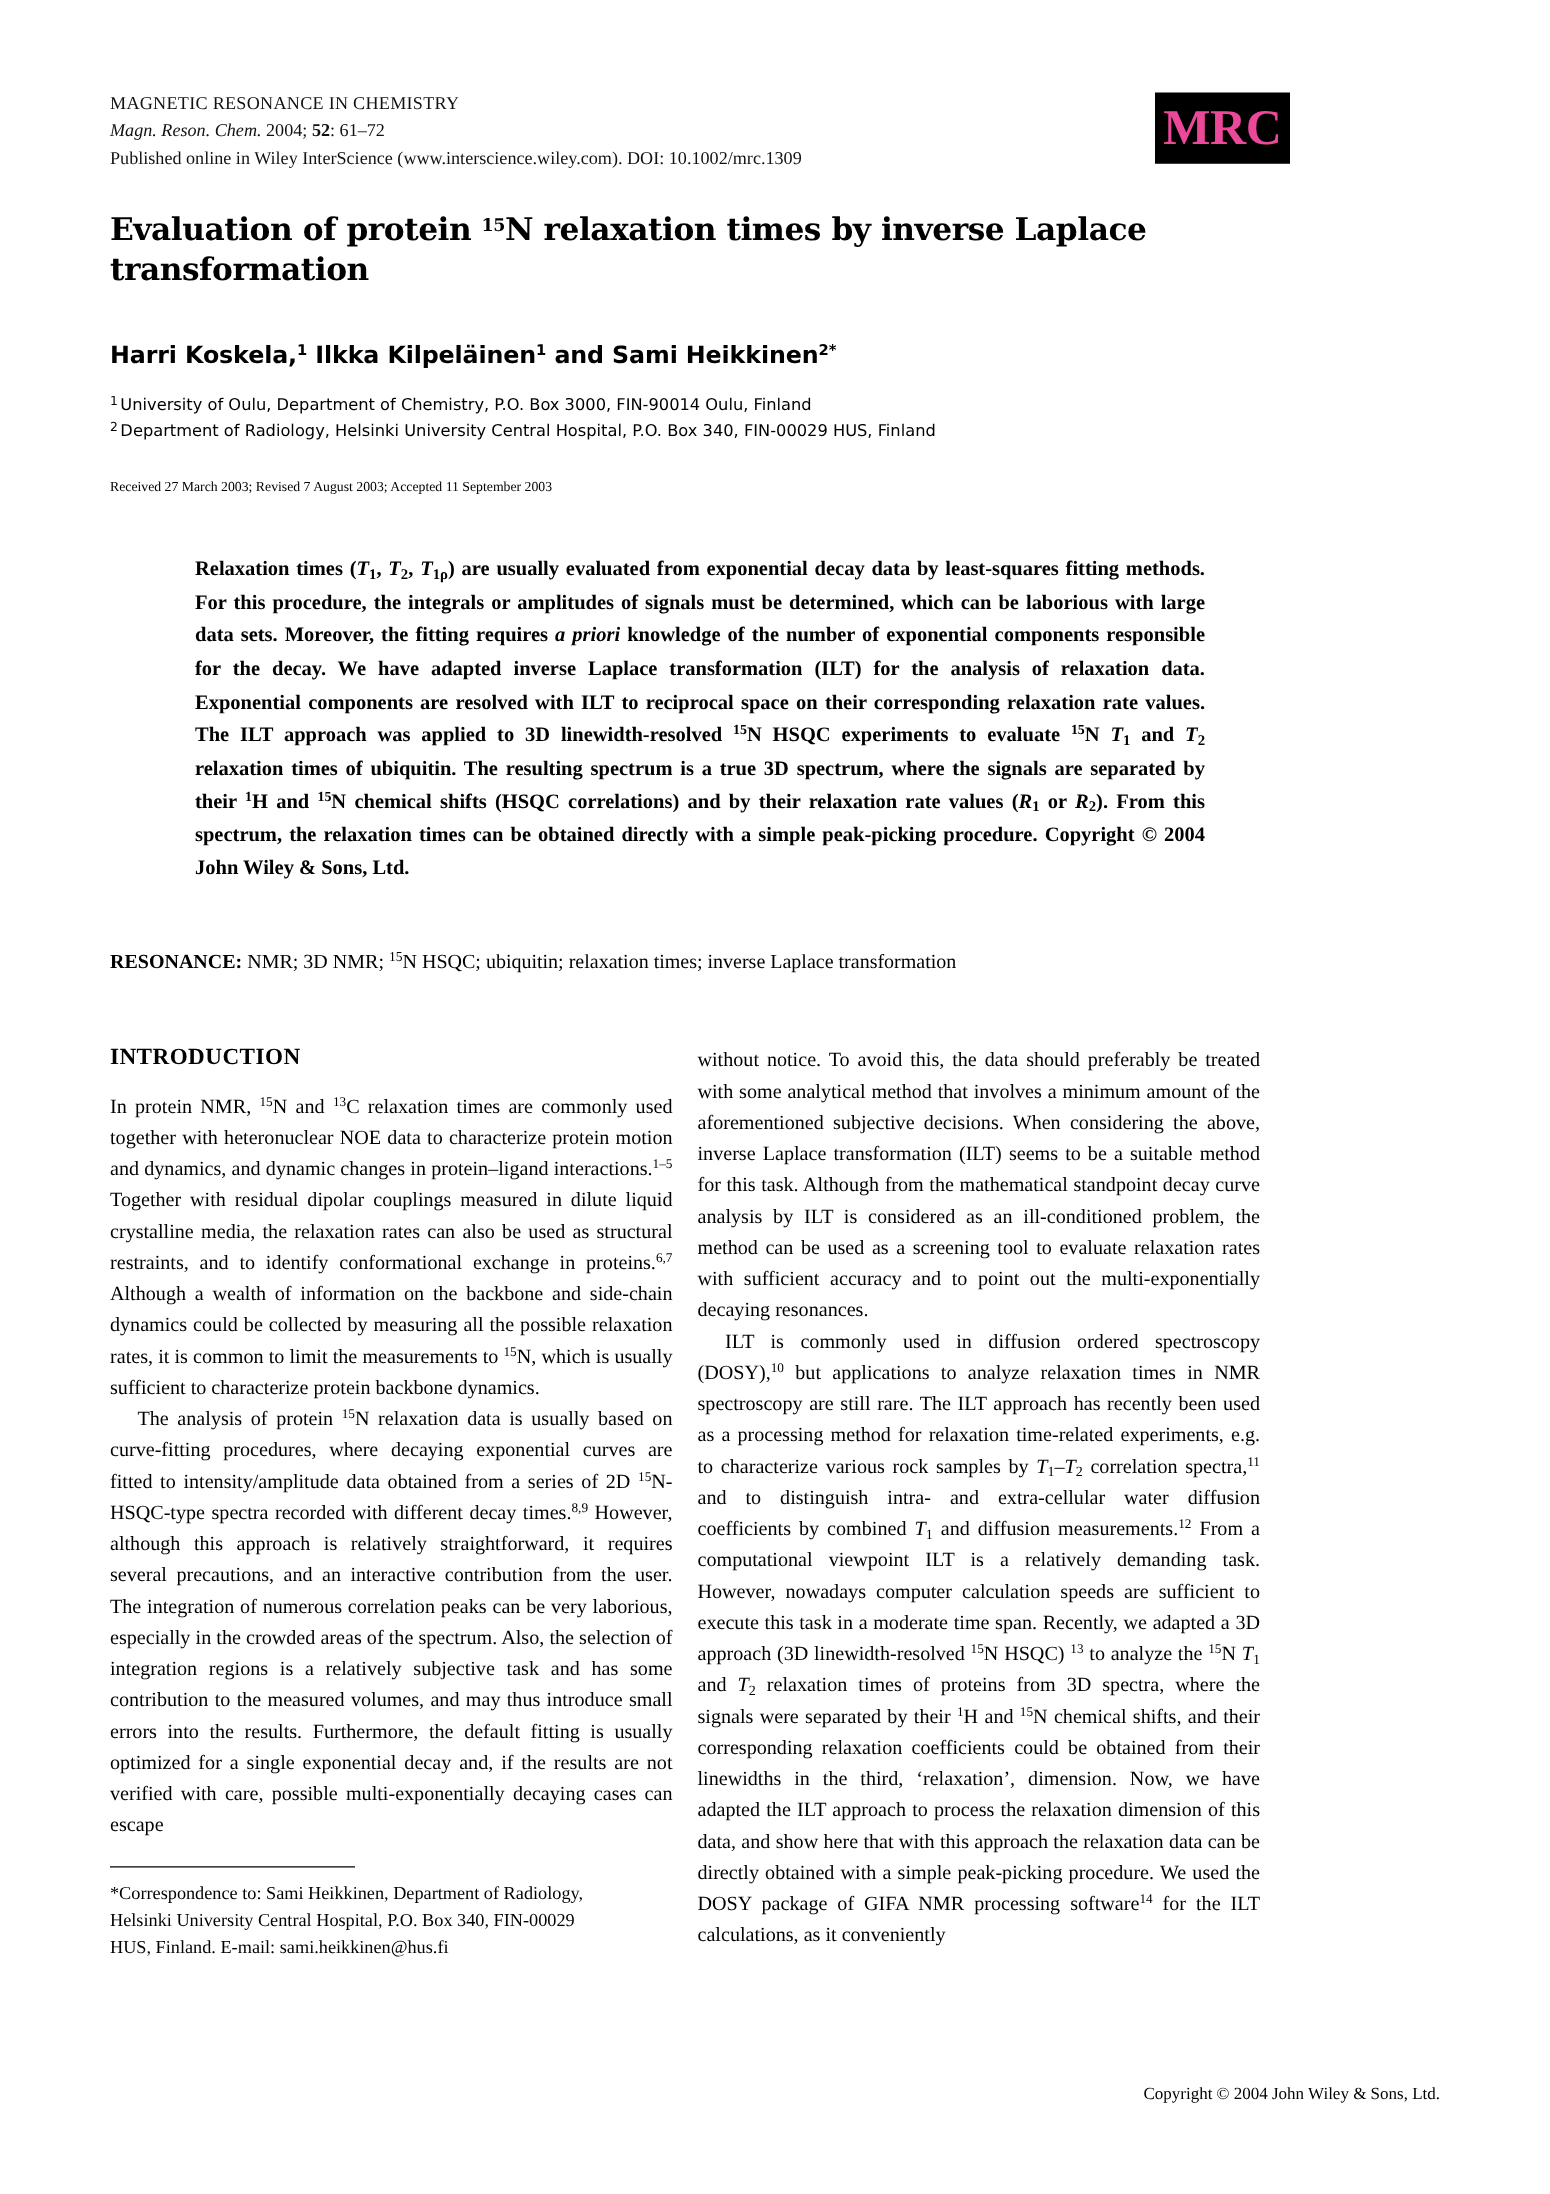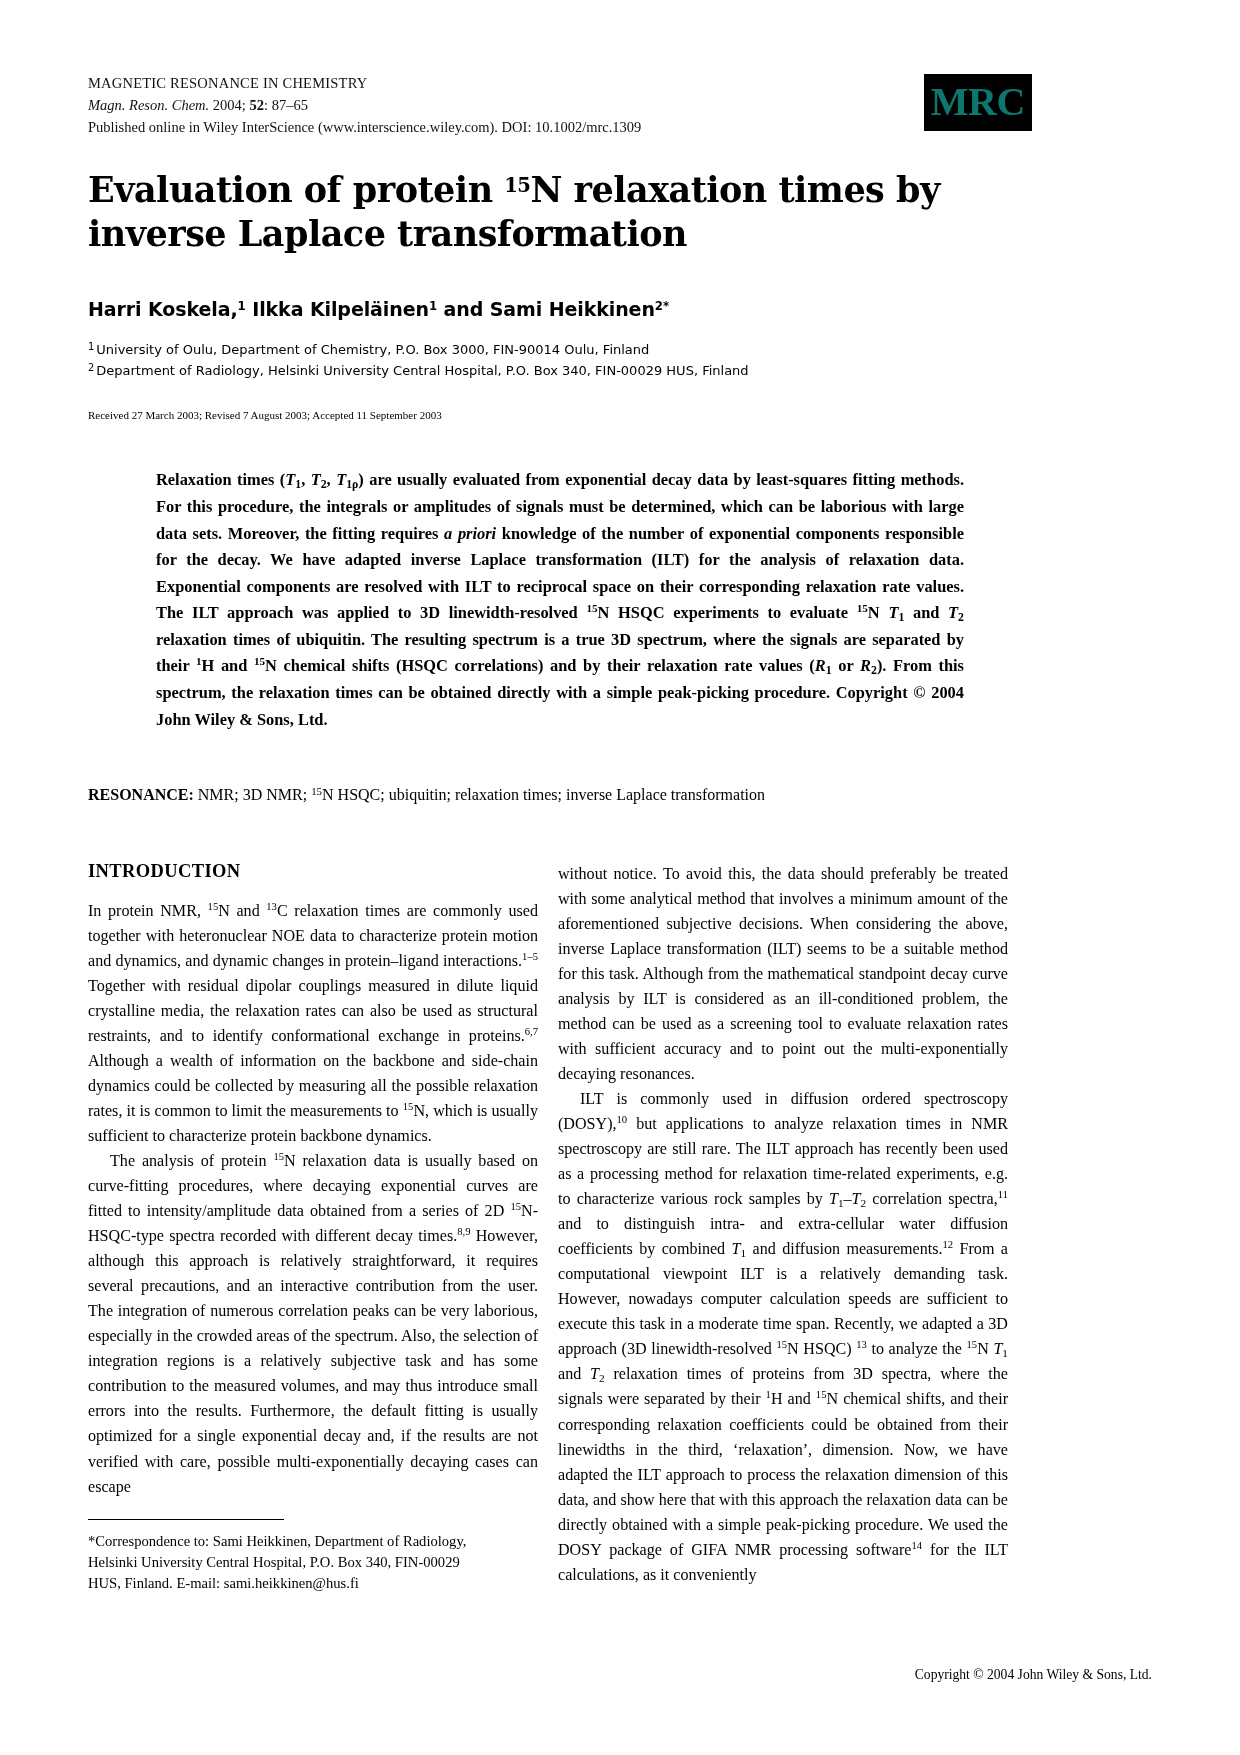--- a/index.html
+++ b/index.html
@@ -46,36 +46,36 @@
     letter-spacing: 0.015em;
   }
   .issue-line i { font-style: italic; }
   .issue-line b { font-weight: bold; }
 
   .mrc-logo {
     position: absolute;
     right: 0;
     top: 2px;
     background: #000000;
-    color: #0f766e;
+    color: #ec4899;
     font-family: "Liberation Serif", "DejaVu Serif", serif;
     font-weight: bold;
     font-size: 40px;
     line-height: 1;
     letter-spacing: -0.01em;
     padding: 8px 7px 9px 7px;
     display: inline-block;
   }
 
   
   .article-title {
     margin-top: 30px;
     font-family: "DejaVu Serif", "Liberation Serif", serif;
     font-weight: bold;
-    font-size: 35px;
+    font-size: 25px;
     line-height: 1.26;
     letter-spacing: -0.015em;
     max-width: 930px;
   }
   .article-title sup {
     font-size: 0.56em;
     vertical-align: 0.52em;
     line-height: 0;
   }
 
@@ -212,21 +212,21 @@
 </style>
 </head>
 <body>
 
 <div class="page">
   <div class="content">
 
     <div class="masthead">
       <div class="masthead-lines">
         <div class="journal-name">MAGNETIC RESONANCE IN CHEMISTRY</div>
-        <div class="issue-line"><i>Magn. Reson. Chem.</i><span> 2004; </span><b>52</b><span>: 87–65</span></div>
+        <div class="issue-line"><i>Magn. Reson. Chem.</i><span> 2004; </span><b>52</b><span>: 61–72</span></div>
         <div class="published-online">Published online in Wiley InterScience (www.interscience.wiley.com). DOI: 10.1002/mrc.1309</div>
       </div>
       <div class="mrc-logo">MRC</div>
     </div>
 
     <h1 class="article-title"><span>Evaluation of protein </span><sup>15</sup><span>N relaxation times by inverse Laplace transformation</span></h1>
 
     <div class="authors"><span>Harri Koskela,</span><sup>1</sup><span> Ilkka Kilpeläinen</span><sup>1</sup><span> and </span><span>Sami Heikkinen</span><sup>2</sup><sup>*</sup></div>
 
     <div class="affiliations">

